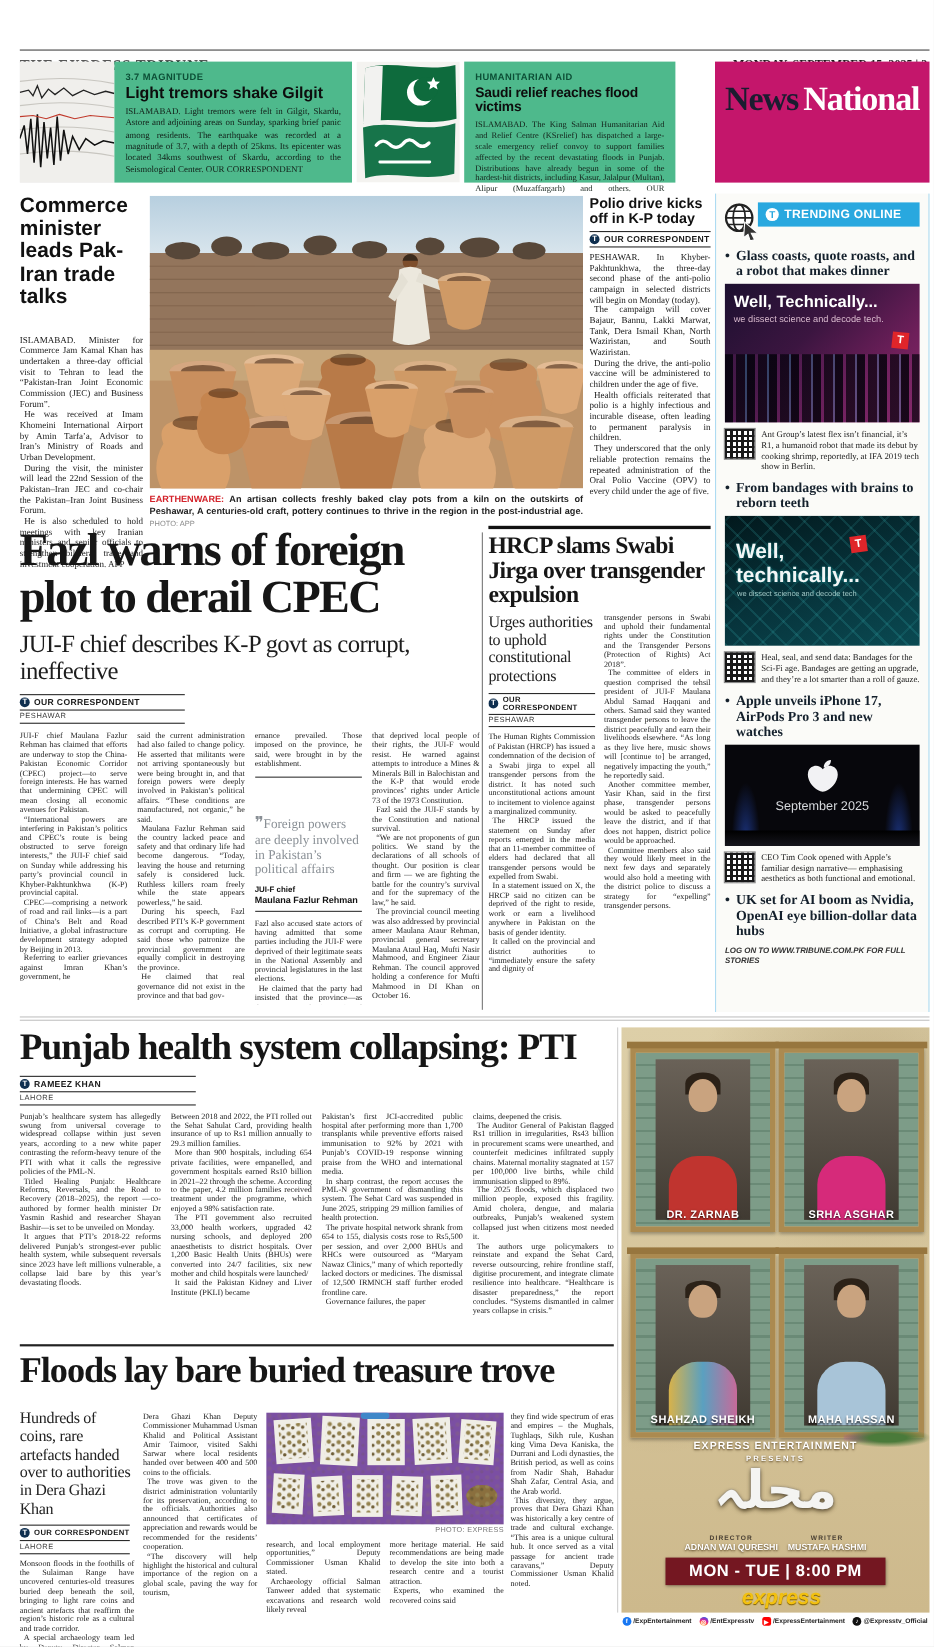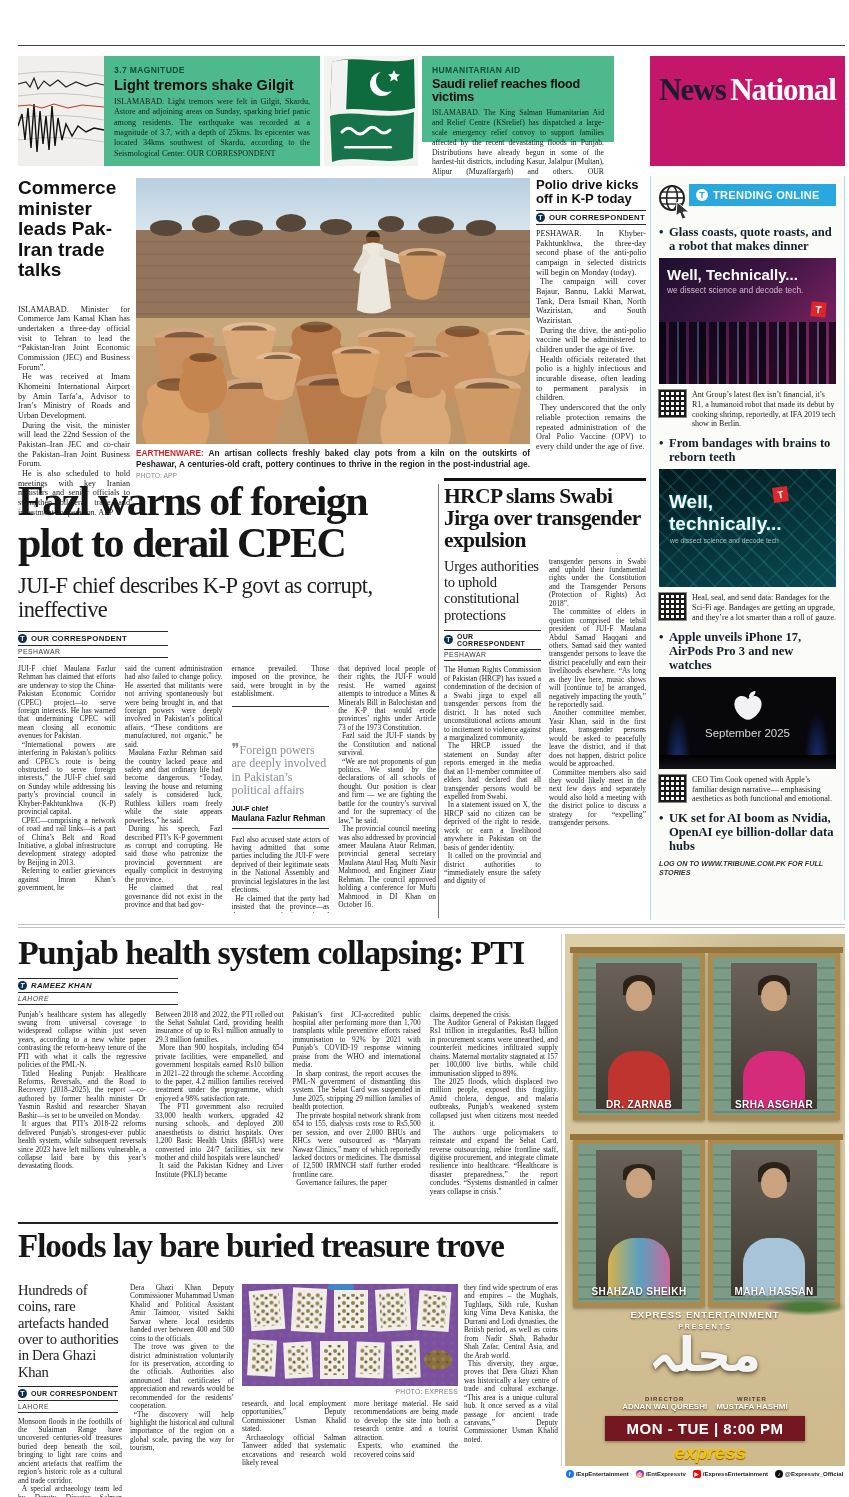--- a/index.html
+++ b/index.html
@@ -69,21 +69,21 @@
     <path d="M8,6 C30,-2 62,10 90,3 L91,52 C62,60 32,48 6,56 Z" fill="#0e6b3d"></path>
     <path d="M8,6 C14,4 18,4 24,4 L22,58 C16,58 12,57 6,56 Z" fill="#f2f2f0"></path>
     <circle cx="58" cy="28" r="12" fill="#fff"></circle>
     <circle cx="63" cy="25" r="11" fill="#0e6b3d"></circle>
     <path d="M70,14 l1.8,4 4.2,.4 -3.2,2.8 1,4.2 -3.8-2.2 -3.8,2.2 1-4.2 -3.2-2.8 4.2-.4 Z" fill="#fff"></path>
     <path d="M6,60 C32,52 60,66 90,56 L89,102 C60,110 32,98 8,106 Z" fill="#17744a"></path>
     <path d="M18,76 q6,-7 12,-1 q6,6 12,0 q6,-7 12,-1 q6,6 12,0" stroke="#fff" stroke-width="3" fill="none" stroke-linecap="round"></path>
     <rect x="20" y="90" width="48" height="2.6" rx="1.3" fill="#fff"></rect>
   </svg>
 
-  <div class="abs greenbox" style="left:422px;top:56px;width:192px;height:86px;">
+  <div class="abs greenbox" style="left:422px;top:56px;width:192px;height:110px;">
     <div class="kicker">HUMANITARIAN AID</div>
     <div class="boxhead" style="font-size:12.6px;letter-spacing:-0.2px;">Saudi relief reaches flood victims</div>
     <div class="boxbody" style="font-size:7.7px;">ISLAMABAD. The King Salman Humanitarian Aid and Relief Centre (KSrelief) has dispatched a large-scale emergency relief convoy to support families affected by the recent devastating floods in Punjab. Distributions have already begun in some of the hardest-hit districts, including Kasur, Jalalpur (Multan), Alipur (Muzaffargarh) and others. OUR CORRESPONDENT</div>
   </div>
 
   <div class="abs" style="left:650px;top:56px;width:195px;height:110px;background:#c4166b;text-align:center;padding-top:16px;box-sizing:border-box;">
     <span class="serif" style="font-weight:bold;font-size:31px;color:#1b1c30;letter-spacing:-1px;">News</span>
     <span class="serif" style="font-weight:bold;font-size:31px;color:#ffffff;letter-spacing:-1px;">National</span>
   </div>
 
@@ -336,21 +336,21 @@
  Another committee member, Yasir Khan, said in the first phase, transgender persons would be asked to peacefully leave the district, and if that does not happen, district police would be approached.
  Committee members also said they would likely meet in the next few days and separately would also hold a meeting with the district police to discuss a strategy for “expelling” transgender persons.</div>
     </div>
   </div>
 
   <div class="abs" style="left:18px;top:924px;width:827px;height:1px;background:#c2c2c2;"></div>
   <div class="abs" style="left:18px;top:927px;width:827px;height:1px;background:#c2c2c2;"></div>
 
   <div class="abs" style="left:18px;top:936px;width:540px;">
     <div class="headline" style="font-size:34px;line-height:1.0;letter-spacing:-1px;">Punjab health system collapsing: PTI</div>
-    <div style="width:160px;margin-top:8px;font-style:italic;">
+    <div style="width:160px;margin-top:8px;">
       <div class="byline-row">
           <span class="tbadge">T</span>
           <span class="byline-name">RAMEEZ KHAN</span>
         </div>
       <div class="byline-loc">LAHORE</div>
     </div>
     <div class="colset" style="margin-top:6px;height:185px;overflow:hidden;">
       <div class="bodytext">Punjab’s healthcare system has allegedly swung from universal coverage to widespread collapse within just seven years, according to a new white paper contrasting the reform-heavy tenure of the PTI with what it calls the regressive policies of the PML-N.
  Titled Healing Punjab: Healthcare Reforms, Reversals, and the Road to Recovery (2018–2025), the report —co-authored by former health minister Dr Yasmin Rashid and researcher Shayan Bashir—is set to be unveiled on Monday.
  It argues that PTI’s 2018-22 reforms delivered Punjab’s strongest-ever public health system, while subsequent reversals since 2023 have left millions vulnerable, a collapse laid bare by this year’s devastating floods.</div>

